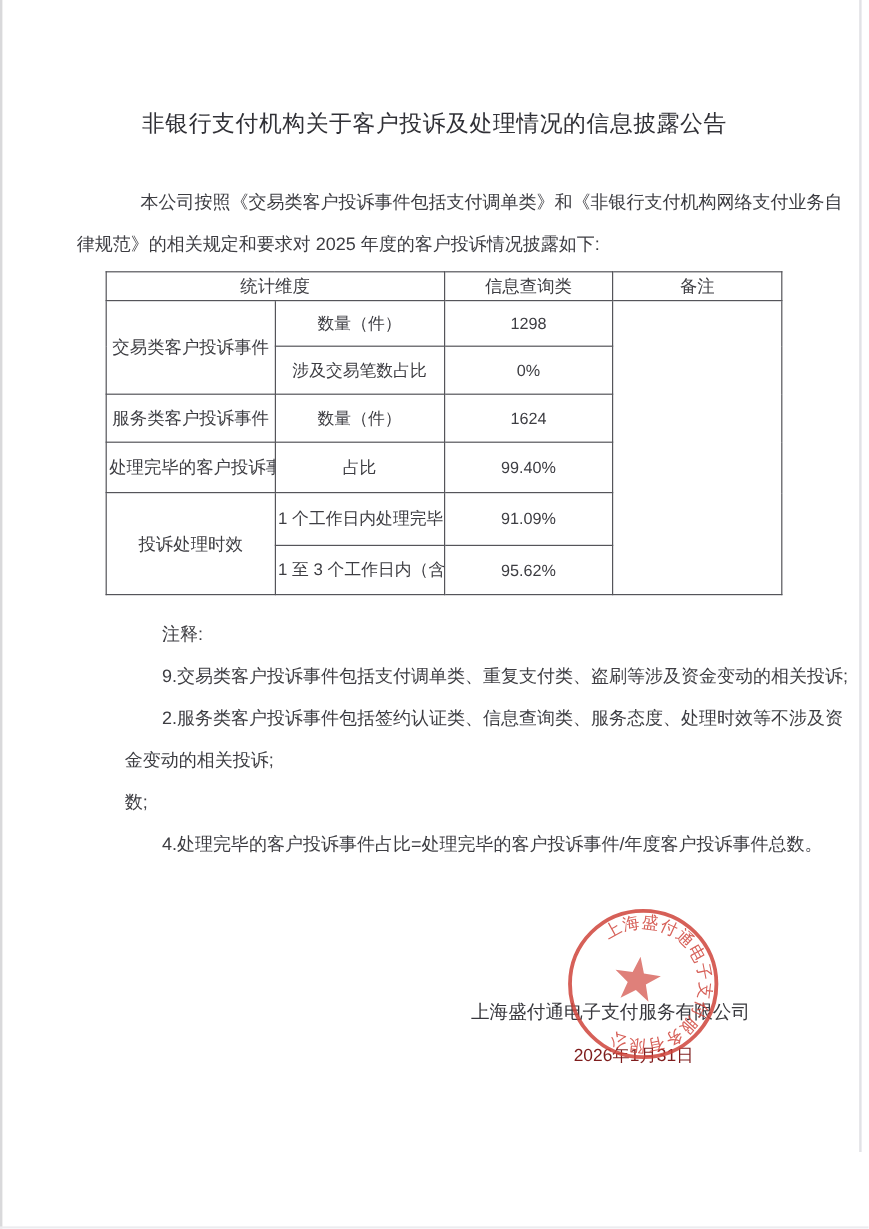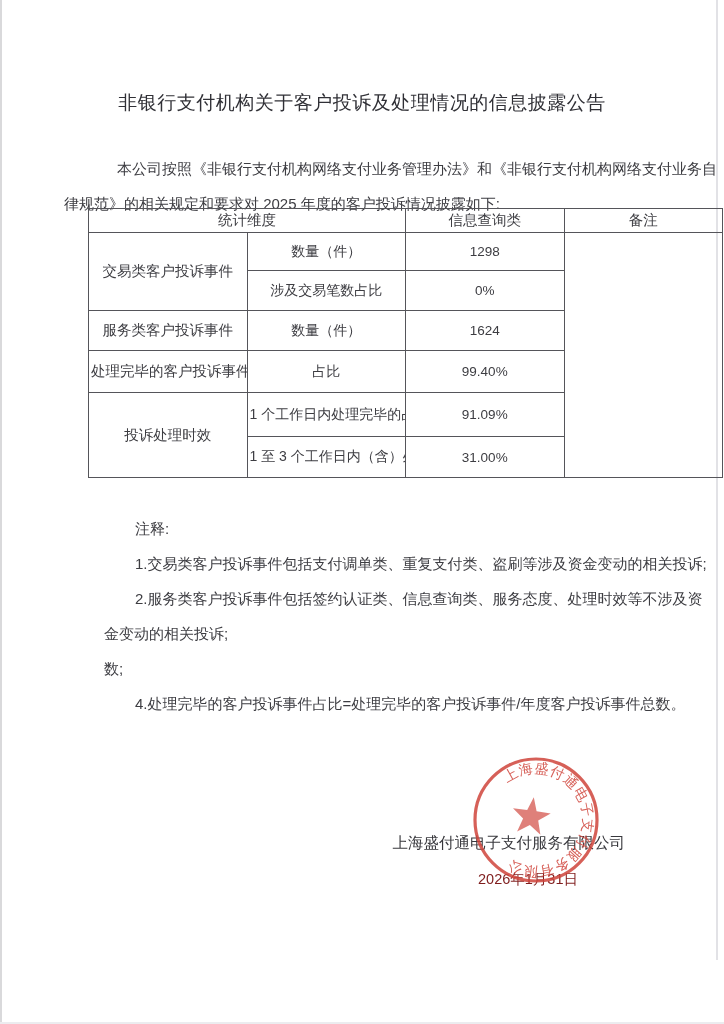--- a/index.html
+++ b/index.html
@@ -20,22 +20,22 @@
     text-align:center;font-size:19px;font-weight:normal;color:#303036;
     letter-spacing:.5px;white-space:nowrap;
   }
 
   .intro{position:absolute;top:151px;left:64px;width:600px;}
   .doc-line{height:35px;line-height:35px;font-size:15px;white-space:nowrap;color:#3d3d42;}
   .indent-intro{padding-left:53px;}
   .indent-note{padding-left:31px;}
 
   .stats-table{
-    position:absolute;top:208px;left:88px;
-    border-collapse:collapse;table-layout:fixed;width:635px;
+    position:absolute;top:226px;left:88px;
+    border-collapse:collapse;table-layout:fixed;width:564px;
   }
   .stats-table th,.stats-table td{
     border:1px solid #55555a;text-align:center;vertical-align:middle;
     padding:0 2px;font-weight:normal;font-size:14.5px;color:#3d3d42;
     overflow:hidden;white-space:nowrap;
   }
   .stats-table thead tr{height:24px;}
   .stats-table thead th{font-size:14.5px;}
   .stats-table tbody tr:nth-child(1){height:38px;}
   .stats-table tbody tr:nth-child(2){height:40px;}
@@ -73,21 +73,21 @@
 <body>
 
 <div class="page">
   <div class="edge-left"></div>
   <div class="edge-right"></div>
   <div class="edge-bottom"></div>
 
   <div class="doc-title">非银行支付机构关于客户投诉及处理情况的信息披露公告</div>
 
   <div class="intro" id="intro">
-      <div class="doc-line indent-intro">本公司按照《非银行支付机构网络支付业务管理办法》和《非银行支付机构网络支付业务自</div>
+      <div class="doc-line indent-intro">本公司按照《交易类客户投诉事件包括支付调单类》和《非银行支付机构网络支付业务自</div>
       <div class="doc-line">律规范》的相关规定和要求对 2025 年度的客户投诉情况披露如下:</div>
     </div>
 
   <table class="stats-table">
     <thead id="table-head">
         <tr>
           <th colspan="2">统计维度</th>
           <th>信息查询类</th>
           <th>备注</th>
         </tr>
@@ -113,28 +113,28 @@
           <td class="metric">占比</td>
           <td class="val">99.40%</td>
         </tr>
         <tr>
           <td class="cat" rowspan="2">投诉处理时效</td>
           <td class="metric">1 个工作日内处理完毕的占比</td>
           <td class="val">91.09%</td>
         </tr>
         <tr>
           <td class="metric">1 至 3 个工作日内（含）处理完毕的占比</td>
-          <td class="val">31.00%</td>
+          <td class="val">95.62%</td>
         </tr>
       </tbody>
   </table>
 
   <div class="notes" id="notes">
       <div class="doc-line indent-note">注释:</div>
-      <div class="doc-line indent-note">1.交易类客户投诉事件包括支付调单类、重复支付类、盗刷等涉及资金变动的相关投诉;</div>
+      <div class="doc-line indent-note">9.交易类客户投诉事件包括支付调单类、重复支付类、盗刷等涉及资金变动的相关投诉;</div>
       <div class="doc-line indent-note">2.服务类客户投诉事件包括签约认证类、信息查询类、服务态度、处理时效等不涉及资</div>
       <div class="doc-line">金变动的相关投诉;</div>
       <div class="doc-line">数;</div>
       <div class="doc-line indent-note">4.处理完毕的客户投诉事件占比=处理完毕的客户投诉事件/年度客户投诉事件总数。</div>
     </div>
 
   <div class="footer-company">上海盛付通电子支付服务有限公司</div>
   <div class="footer-date">2026年1月31日</div>
 
   <svg class="stamp" viewBox="0 0 130 130" width="130" height="130">

